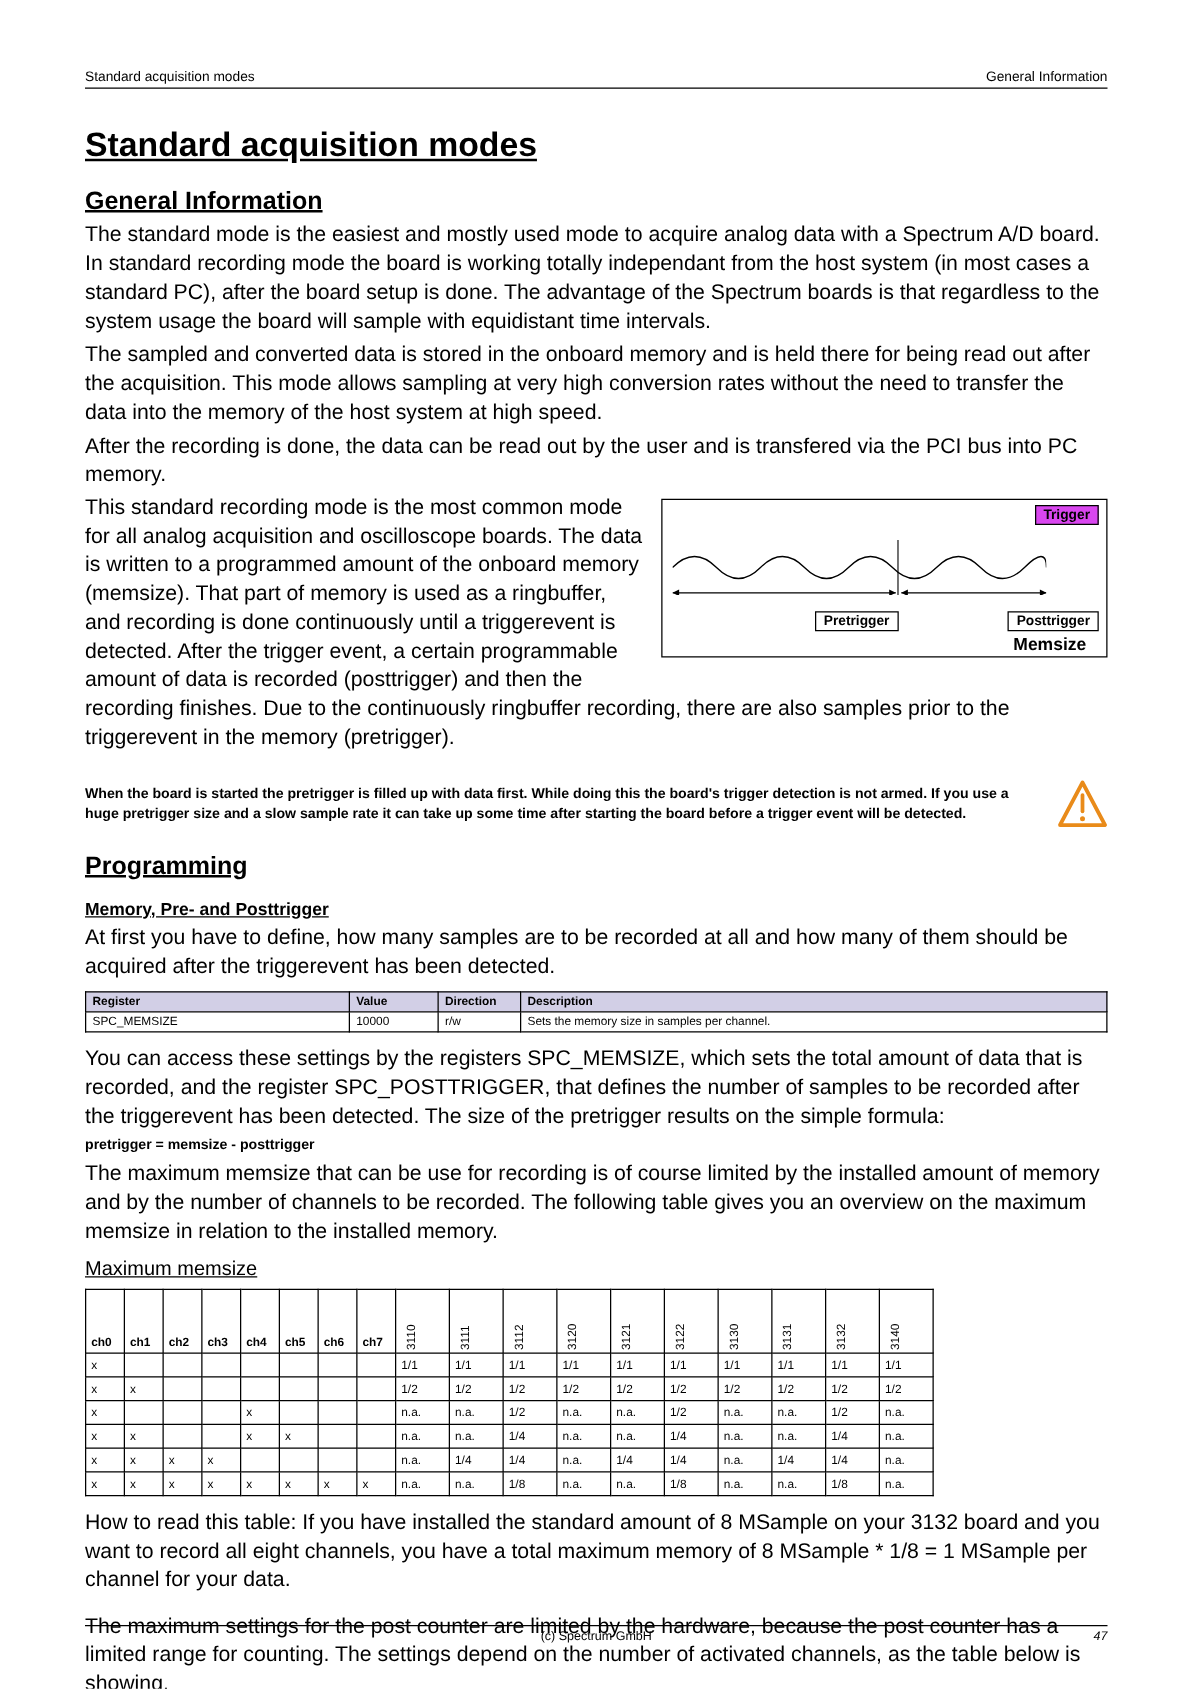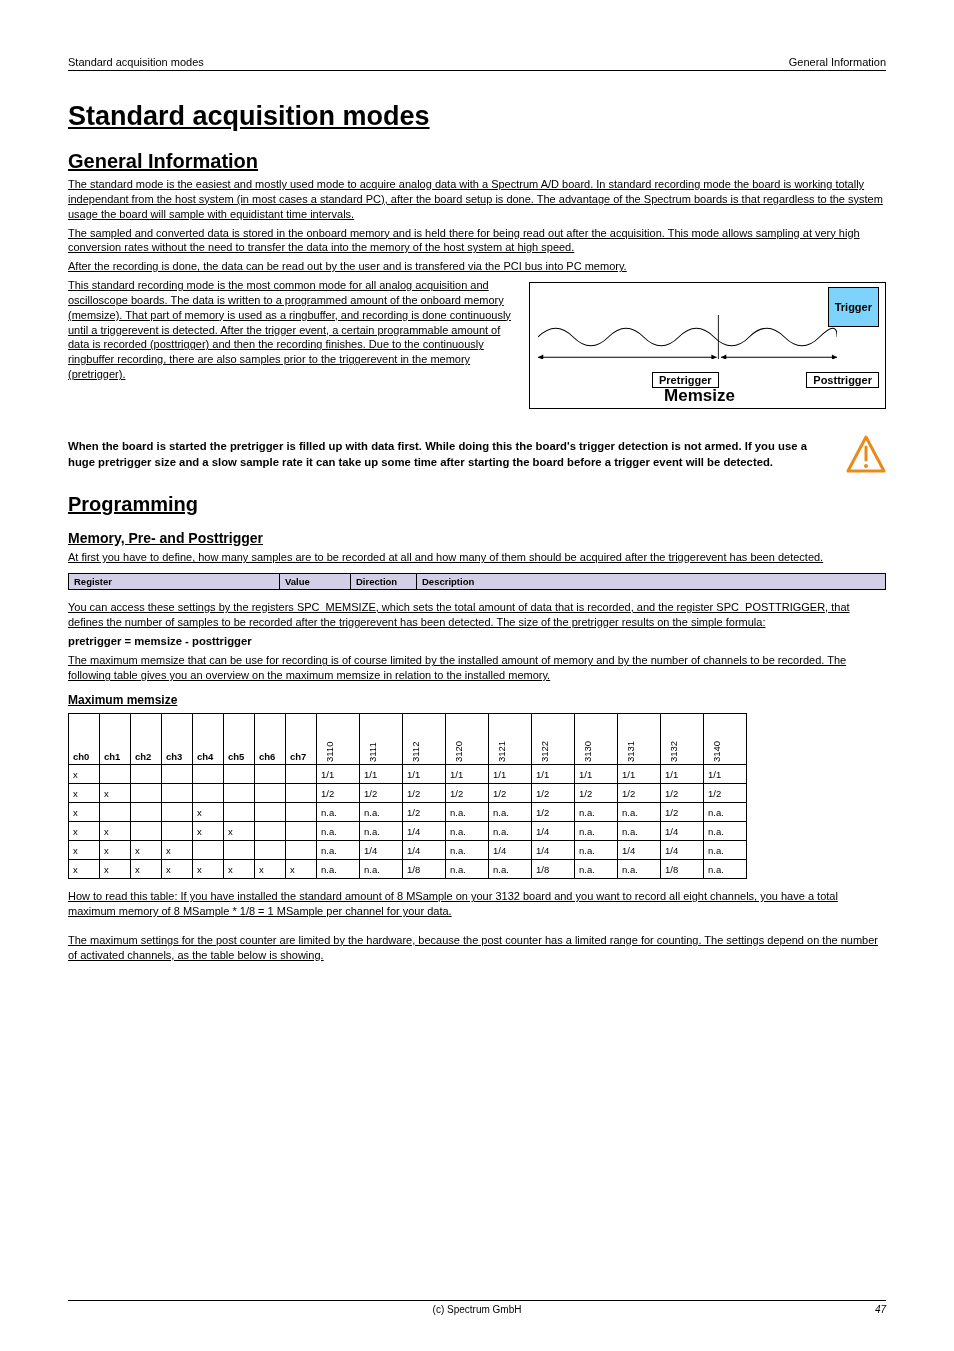--- a/index.html
+++ b/index.html
@@ -34,30 +34,29 @@
     text-decoration: underline;
     margin: 18px 0 4px 0;
   }
   h3.subsection {
     font-size: 14px;
     font-weight: bold;
     text-decoration: underline;
     margin: 14px 0 4px 0;
   }
   h4.subsub {
-    font-size: 12px;
-    font-weight: bold;
+    font-size: 16px;
+    font-weight: normal;
     text-decoration: underline;
     margin: 10px 0 6px 0;
   }
   p.body {
-    font-size: 11px;
+    font-size: 17px;
     margin: 4px 0;
     line-height: 1.35;
-    text-decoration: underline;
   }
   p.bold-body {
     font-size: 11.3px;
     margin: 4px 0;
     line-height: 1.4;
     font-weight: bold;
   }
   .warn-row {
     display: flex;
     align-items: center;
@@ -87,40 +86,40 @@
   .wave {
     position: absolute;
     left: 8px; right: 8px; top: 32px; height: 44px;
   }
   .trigger-label {
     position: absolute;
     top: 4px; right: 6px;
     border: 1px solid #000;
     font-size: 11px;
     font-weight: bold;
-    padding: 13px 6px;
-    background: #7dd3fc;
+    padding: 1px 6px;
+    background: #d946ef;
   }
   .pre-label, .post-label {
     position: absolute;
     bottom: 20px;
     border: 1px solid #000;
     font-size: 11px;
     font-weight: bold;
     padding: 1px 6px;
     background: #fff;
   }
   .pre-label { left: 122px; }
   .post-label { right: 6px; }
   .mem-label {
     position: absolute;
     bottom: 2px;
     left: 0; right: 16px;
-    text-align: center;
-    font-size: 17px;
+    text-align: right;
+    font-size: 14px;
     font-weight: bold;
   }
   .reg-table {
     border-collapse: collapse;
     width: 100%;
     font-size: 9.5px;
     margin: 8px 0 10px 0;
     padding-left: 31px;
   }
   .reg-table th, .reg-table td {
@@ -233,20 +232,26 @@
 <table class="reg-table">
   <thead>
     <tr>
       <th class="col-reg">Register</th>
       <th class="col-val">Value</th>
       <th class="col-dir">Direction</th>
       <th>Description</th>
     </tr>
   </thead>
   <tbody id="reg-tbody">
+      <tr>
+        <td>SPC_MEMSIZE</td>
+        <td>10000</td>
+        <td>r/w</td>
+        <td>Sets the memory size in samples per channel.</td>
+      </tr>
     </tbody>
 </table>
 
 <p class="body">You can access these settings by the registers SPC_MEMSIZE, which sets the total amount of data that is recorded, and the register SPC_POSTTRIGGER, that defines the number of samples to be recorded after the triggerevent has been detected. The size of the pretrigger results on the simple formula:</p>
 <p class="bold-body">pretrigger = memsize - posttrigger</p>
 <p class="body">The maximum memsize that can be use for recording is of course limited by the installed amount of memory and by the number of channels to be recorded. The following table gives you an overview on the maximum memsize in relation to the installed memory.</p>
 
 <h4 class="subsub">Maximum memsize</h4>
 
 <table class="mem-table">

